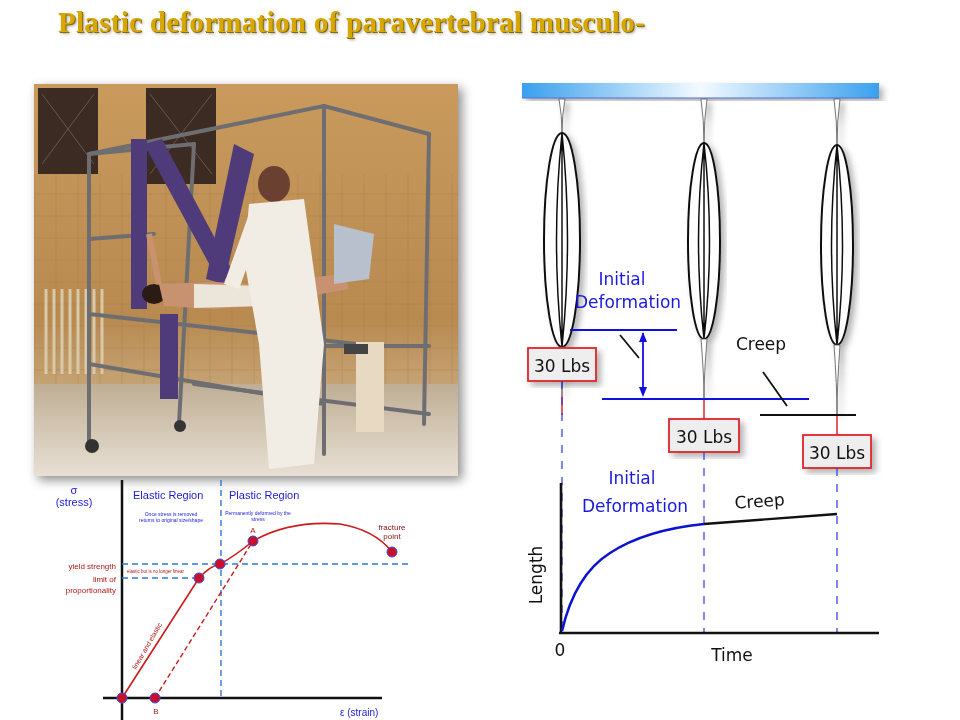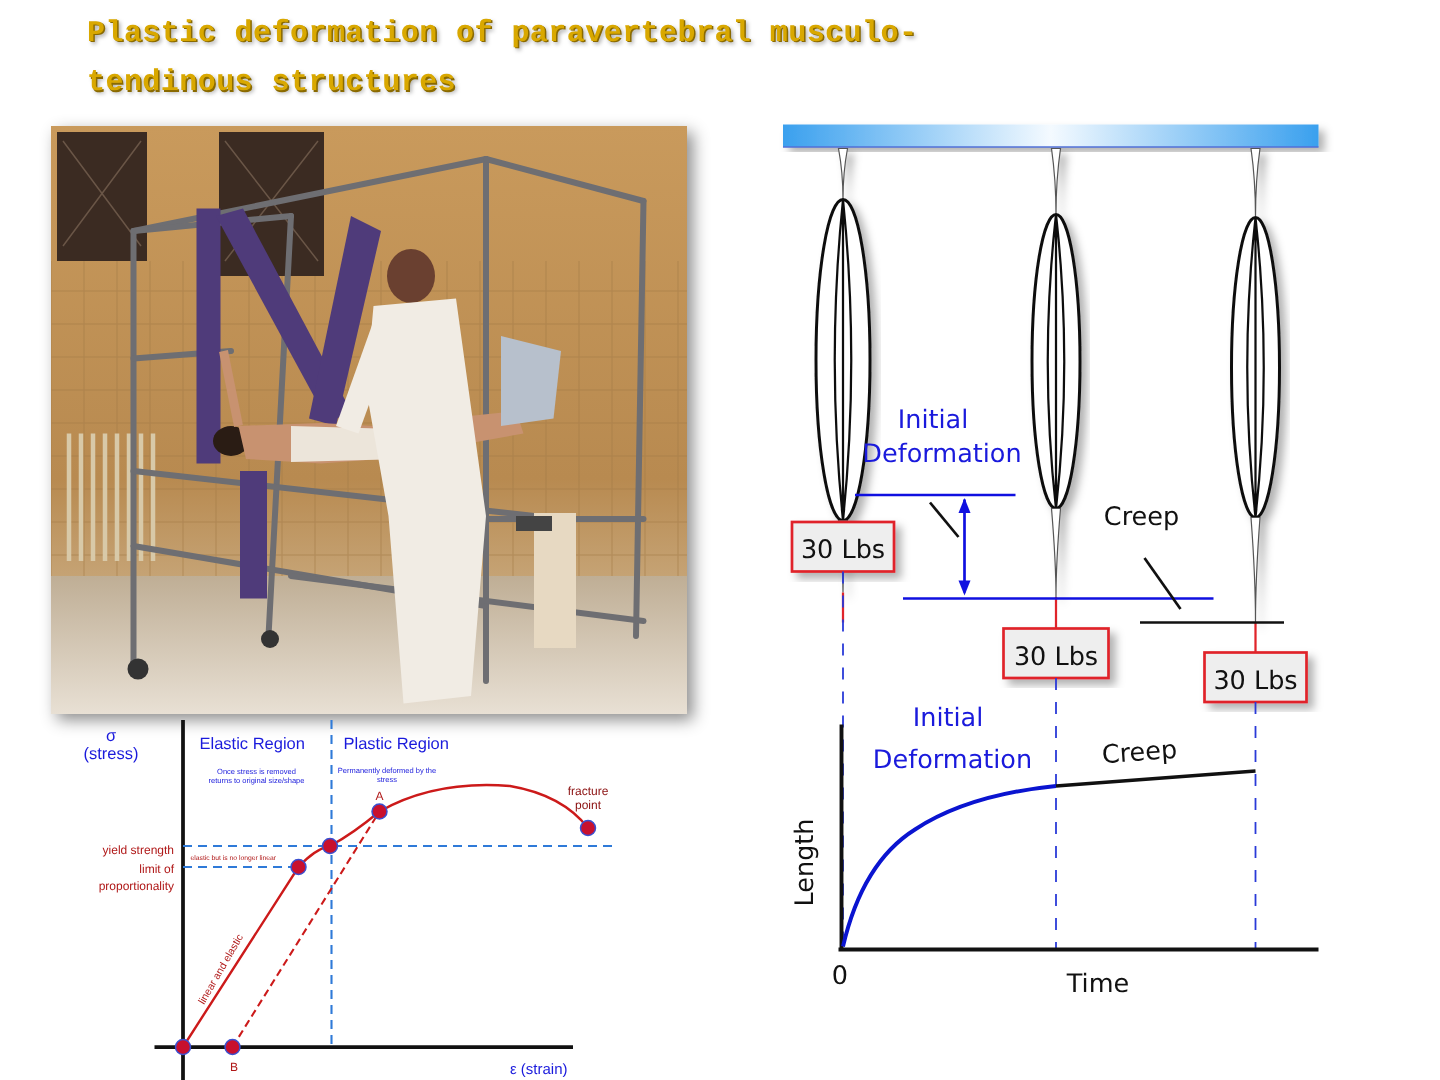--- a/index.html
+++ b/index.html
@@ -1,32 +1,31 @@
 <!DOCTYPE html>
 <html><head>
 <meta charset="utf-8">
 <style>
   html, body { margin:0; padding:0; }
   body { width:960px; height:720px; background:#ffffff; position:relative; overflow:hidden; font-family:"Liberation Sans", sans-serif; }
-  .title { position:absolute; left:58px; top:6px; margin:0; font-family:Liberation Mono, monospace; font-weight:bold; font-size:20px; line-height:33px; color:#d9a800; letter-spacing:0.3px;
+  .title { position:absolute; left:58px; top:6px; margin:0; font-family:Liberation Serif, serif; font-weight:bold; font-size:29px; line-height:33px; color:#d9a800; letter-spacing:0.3px;
     text-shadow: 1px 1px 0 #8a6a00, 2px 2px 3px rgba(0,0,0,0.35); }
   .title span { display:block; }
   .photo { position:absolute; left:34px; top:84px; width:424px; height:392px; box-shadow:4px 4px 10px rgba(0,0,0,0.45); overflow:hidden; }
   .photo svg { display:block; }
   .ss-chart { position:absolute; left:30px; top:480px; width:420px; height:240px; }
   .creep-fig { position:absolute; left:515px; top:75px; width:380px; height:600px; }
   svg text { font-family:"Liberation Sans", sans-serif; }
   .dj text { font-family:"DejaVu Sans", sans-serif; }
 </style>
 </head>
 <body>
 
 <h1 class="title">
   <span>Plastic deformation of paravertebral musculo-</span>
-  <span>tendinous structures</span>
 </h1>
 
 <div class="photo">
   <svg width="424" height="392" viewBox="0 0 424 392">
     <defs>
       <linearGradient id="wallg" x1="0" y1="0" x2="0" y2="1">
         <stop offset="0" stop-color="#c99a5c"></stop>
         <stop offset="0.6" stop-color="#b88a50"></stop>
         <stop offset="1" stop-color="#d8c6a8"></stop>
       </linearGradient>

